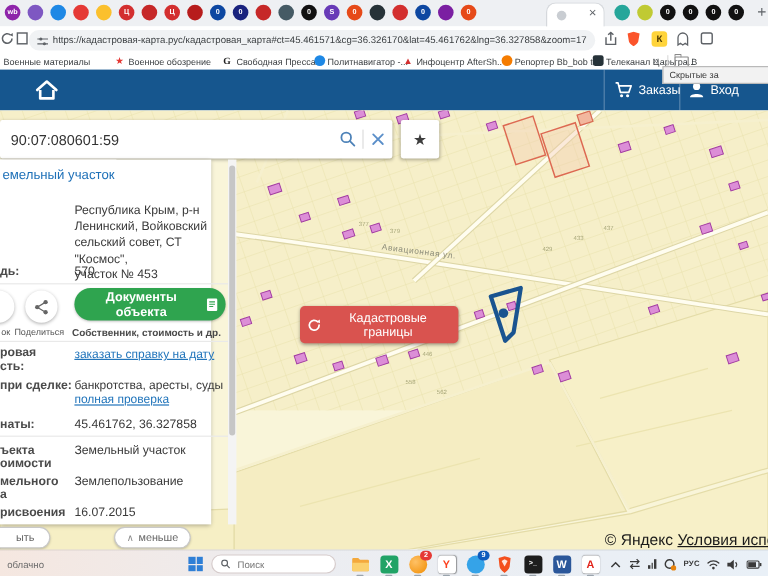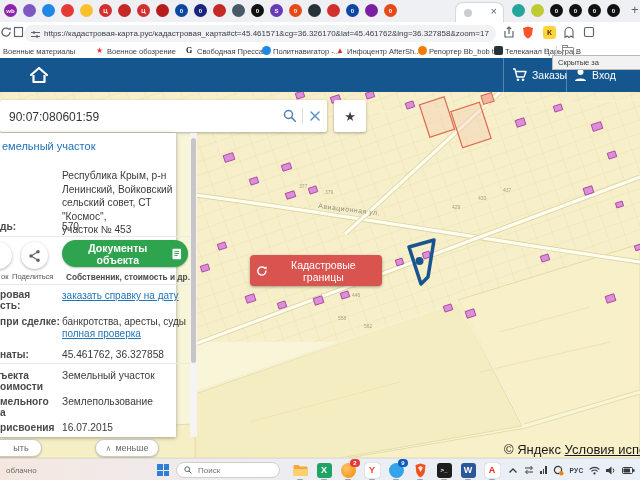--- a/index.html
+++ b/index.html
@@ -94,21 +94,21 @@
   .p-val{position:absolute;left:62px;font-size:10.2px;color:#3a3a3a;white-space:nowrap;}
   .p-link{position:absolute;left:62px;font-size:10px;color:#2275bb;white-space:nowrap;}
   .addr{position:absolute;left:62px;top:36px;width:131px;font-size:10.2px;color:#3a3a3a;line-height:13.5px;}
   .divider{position:absolute;left:0;width:190px;height:1px;background:#e9e9e9;}
   .circ{position:absolute;width:27px;height:27px;border-radius:50%;background:#fff;
     box-shadow:0 1px 3px rgba(0,0,0,.3);display:flex;align-items:center;justify-content:center;}
   .circ-lab{position:absolute;font-size:7.5px;color:#555;}
   .green-btn{position:absolute;left:62px;top:107px;width:126px;height:27px;border:none;border-radius:14px;
     background:#2fa44f;color:#fff;font-size:10.5px;font-weight:bold;font-family:"Liberation Sans",sans-serif;
     display:flex;align-items:center;justify-content:center;gap:5px;box-shadow:0 1px 2px rgba(0,0,0,.25);}
-  .green-sub{position:absolute;left:60px;top:139px;width:130px;text-align:right;
+  .green-sub{position:absolute;left:60px;top:139px;width:130px;text-align:left;
     font-size:8.3px;font-weight:bold;color:#4a4a4a;}
   .scroll-track{position:absolute;left:190px;top:0;width:7px;height:304px;background:#f4f4f4;}
   .scroll-thumb{position:absolute;left:1px;top:5px;width:5px;height:225px;background:#c6c6c6;border-radius:3px;}
 
   
   .pill{position:absolute;top:439px;height:18px;background:#fff;border:1px solid #c9c9c9;border-radius:10px;
     z-index:3;font-size:9px;color:#666;display:flex;align-items:center;justify-content:center;
     box-shadow:0 1px 2px rgba(0,0,0,.2);box-sizing:border-box;}
   .pill-hide{left:-30px;width:72px;padding-left:30px;}
   .pill-less{left:95px;width:64px;gap:4px;}

